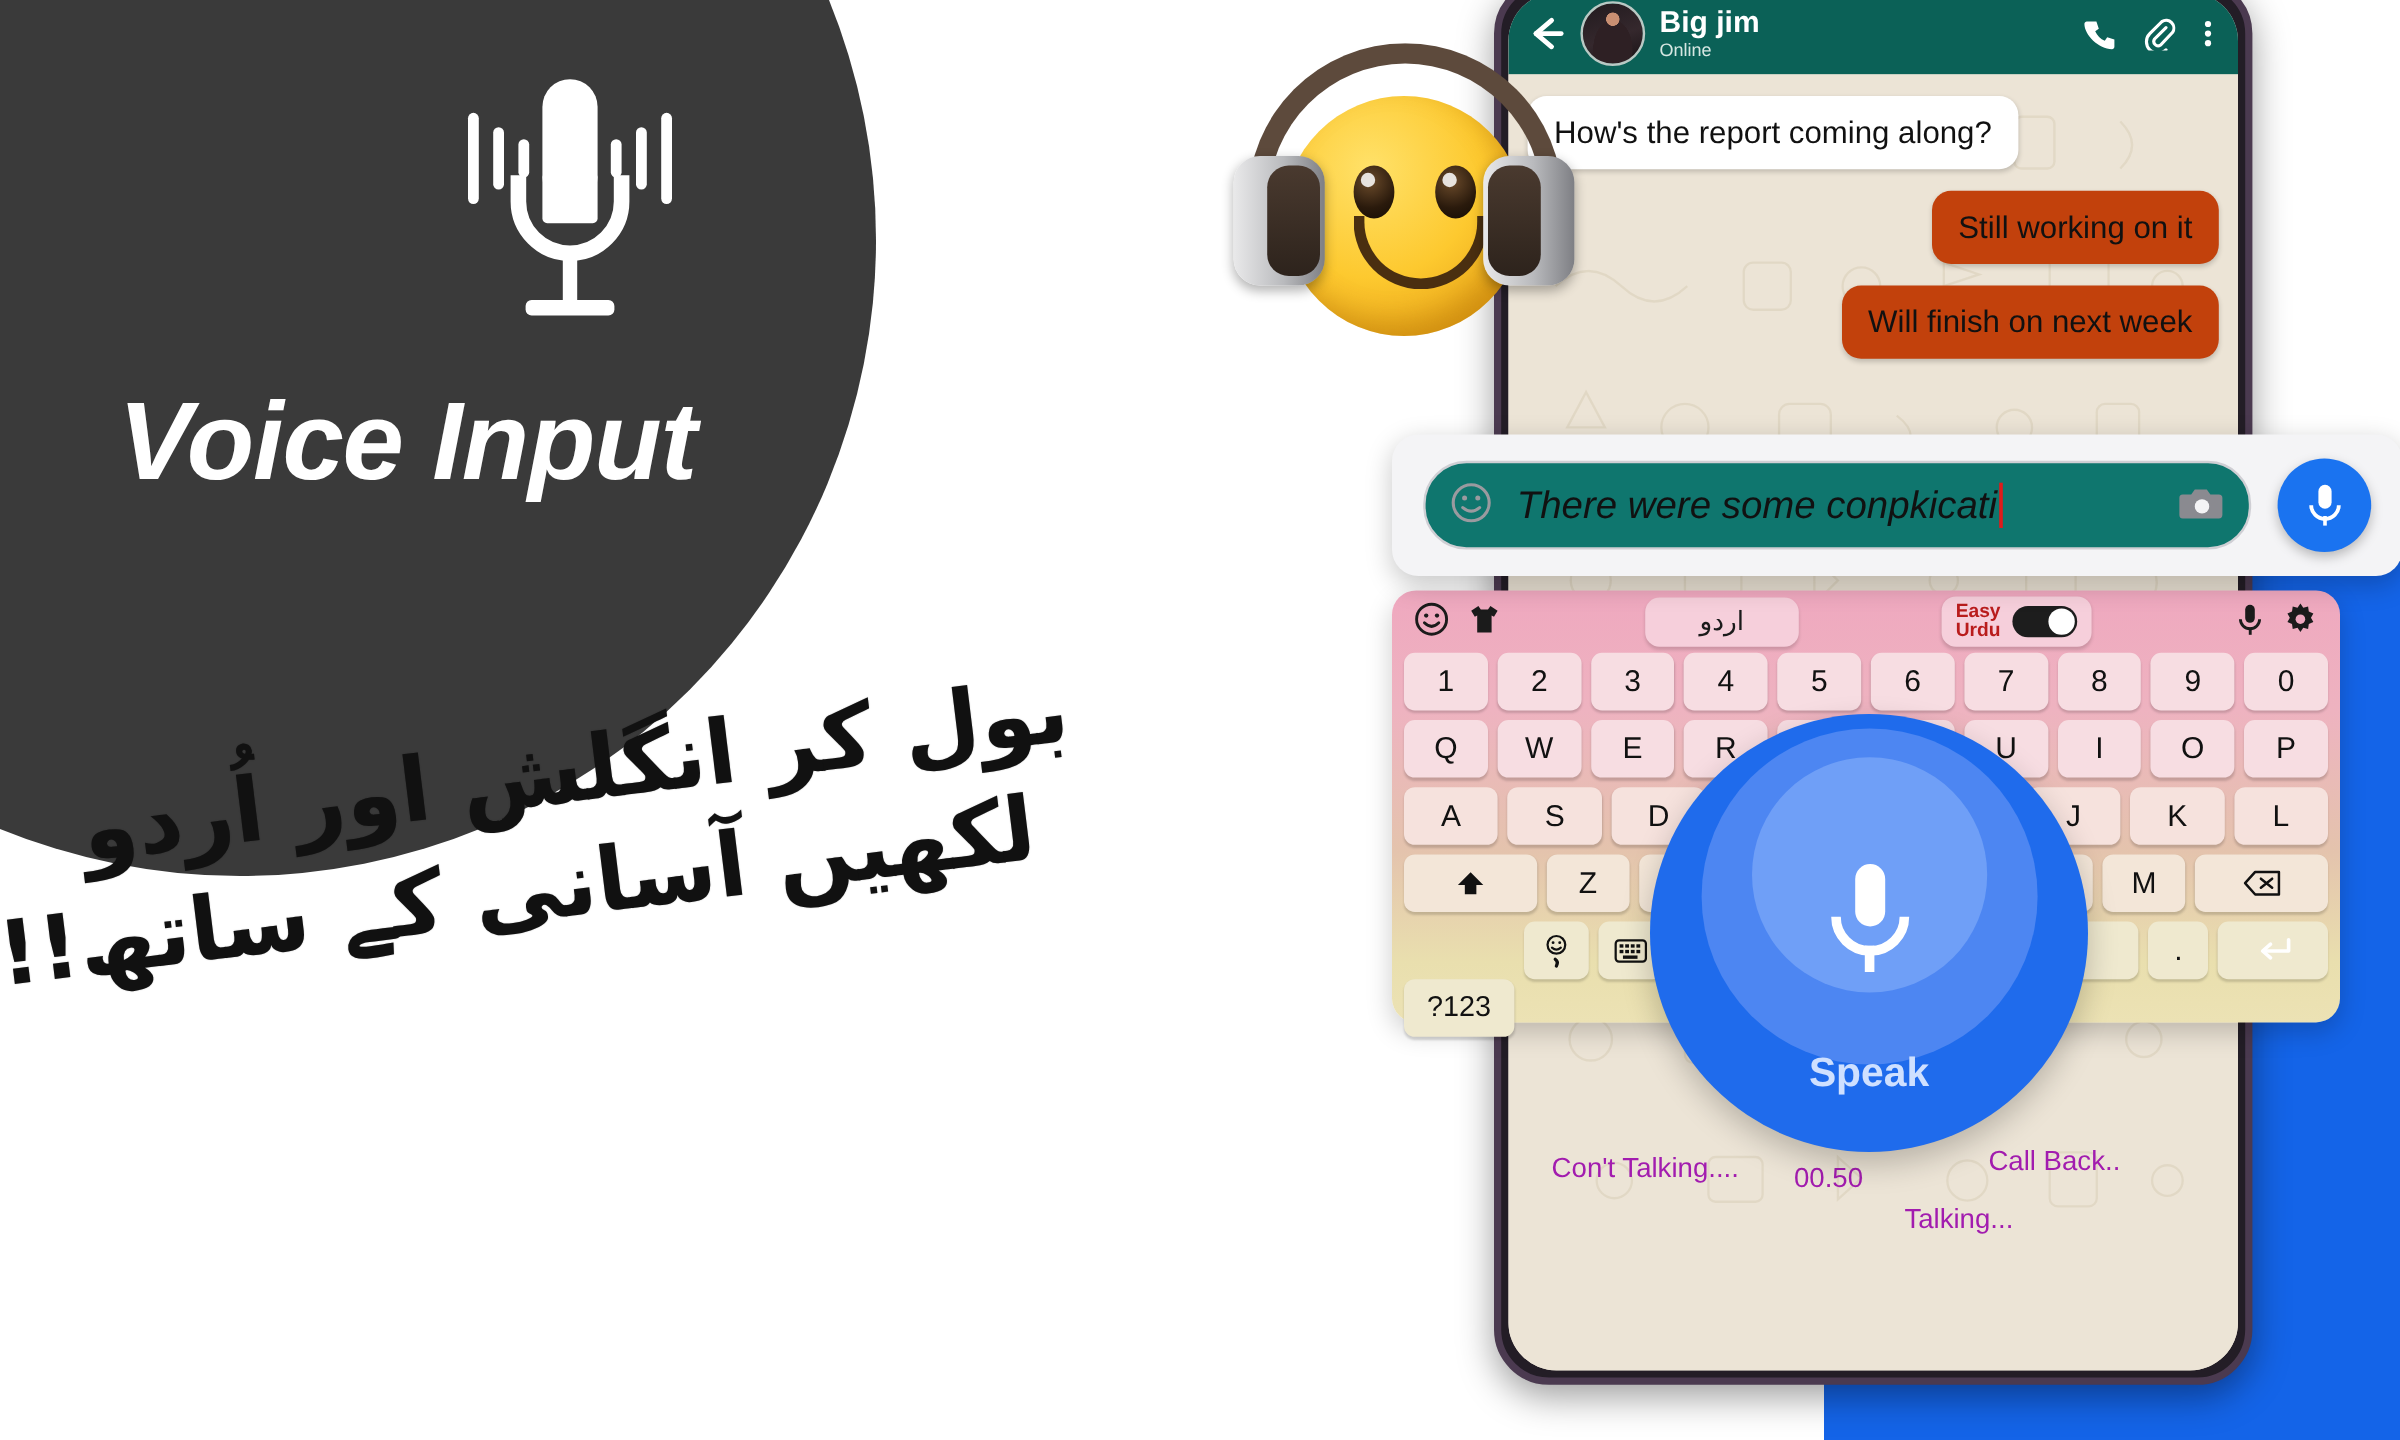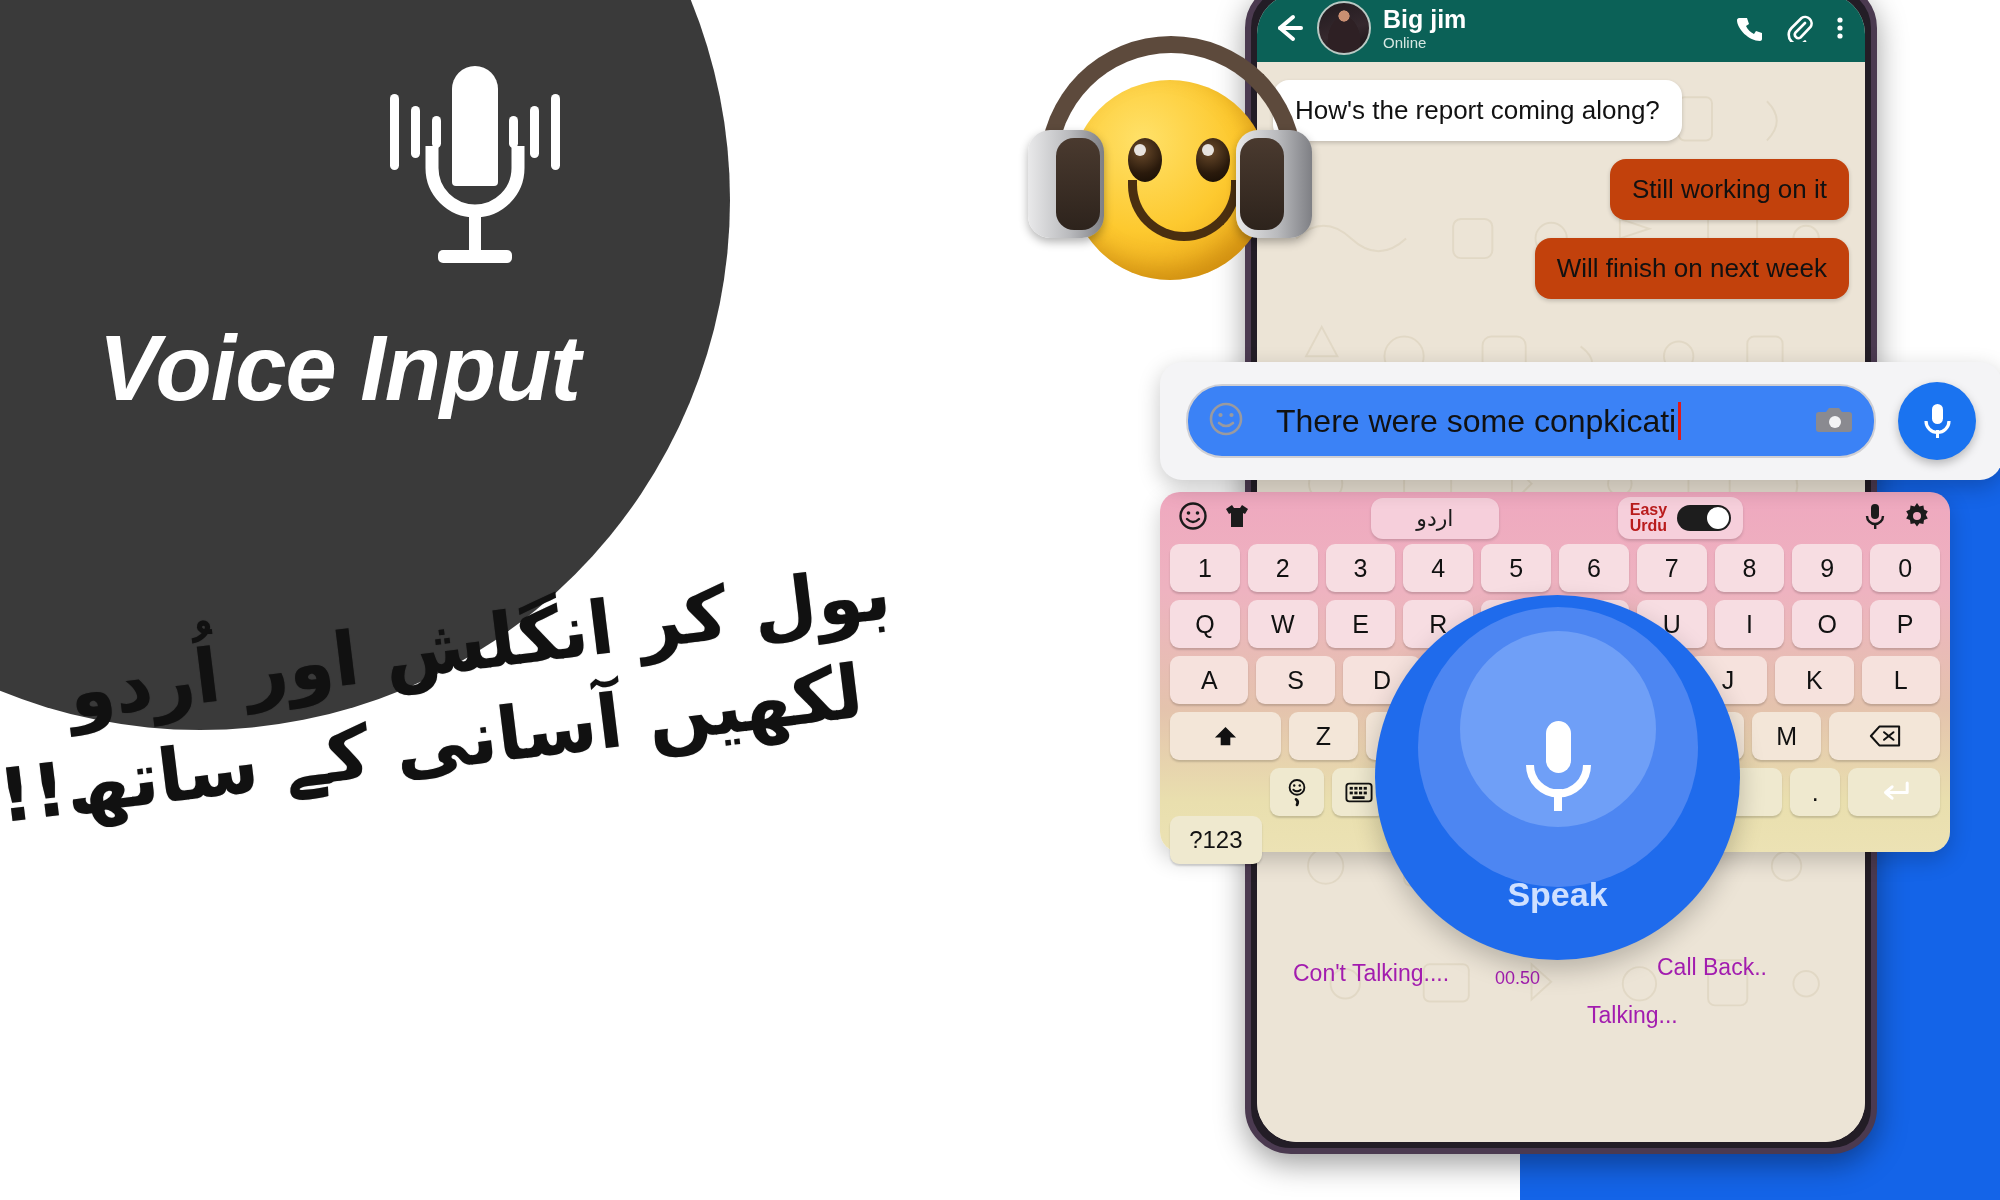--- a/index.html
+++ b/index.html
@@ -93,34 +93,34 @@
   .msg-row{display:flex;padding:0 16px;margin-top:18px;}
   .msg-row.left{justify-content:flex-start;}
   .msg-row.right{justify-content:flex-end;}
 
   .call-strip{
     position:absolute;left:0;right:0;bottom:82px;height:110px;
     color:#a21caf;font-size:23px;
   }
   .call-strip span{position:absolute;white-space:nowrap;}
   .cs-a{left:36px;top:10px;}
-  .cs-b{left:238px;top:18px;font-size:18px;}
+  .cs-b{left:238px;top:18px;font-size:23px;}
   .cs-c{left:330px;top:52px;}
   .cs-d{left:400px;top:4px;}
 
   
   .input-card{
     position:absolute;z-index:7;left:1160px;top:362px;width:790px;height:118px;
     background:#f4f4f6;border-radius:22px;
     box-shadow:0 7px 22px rgba(0,0,0,.22);
     display:flex;align-items:center;padding:0 26px;gap:22px;
   }
   .input-pill{
-    flex:1;height:70px;background:#3b82f6;border:2px solid #cfcfd4;border-radius:36px;
-    display:flex;align-items:center;padding:0 20px;gap:32px;min-width:0;
+    flex:1;height:70px;background:#0f766e;border:2px solid #cfcfd4;border-radius:36px;
+    display:flex;align-items:center;padding:0 20px;gap:20px;min-width:0;font-style:italic;
   }
   .input-text{
     font-size:32px;color:#111;white-space:nowrap;overflow:hidden;flex:1;
     display:flex;align-items:center;
   }
   .caret{display:inline-block;width:3px;height:38px;background:#e01b1b;margin-left:2px;}
   .mic-fab{
     width:78px;height:78px;border-radius:50%;background:#1a73f0;flex:0 0 auto;
     display:flex;align-items:center;justify-content:center;
     box-shadow:0 4px 10px rgba(0,0,0,.25);

